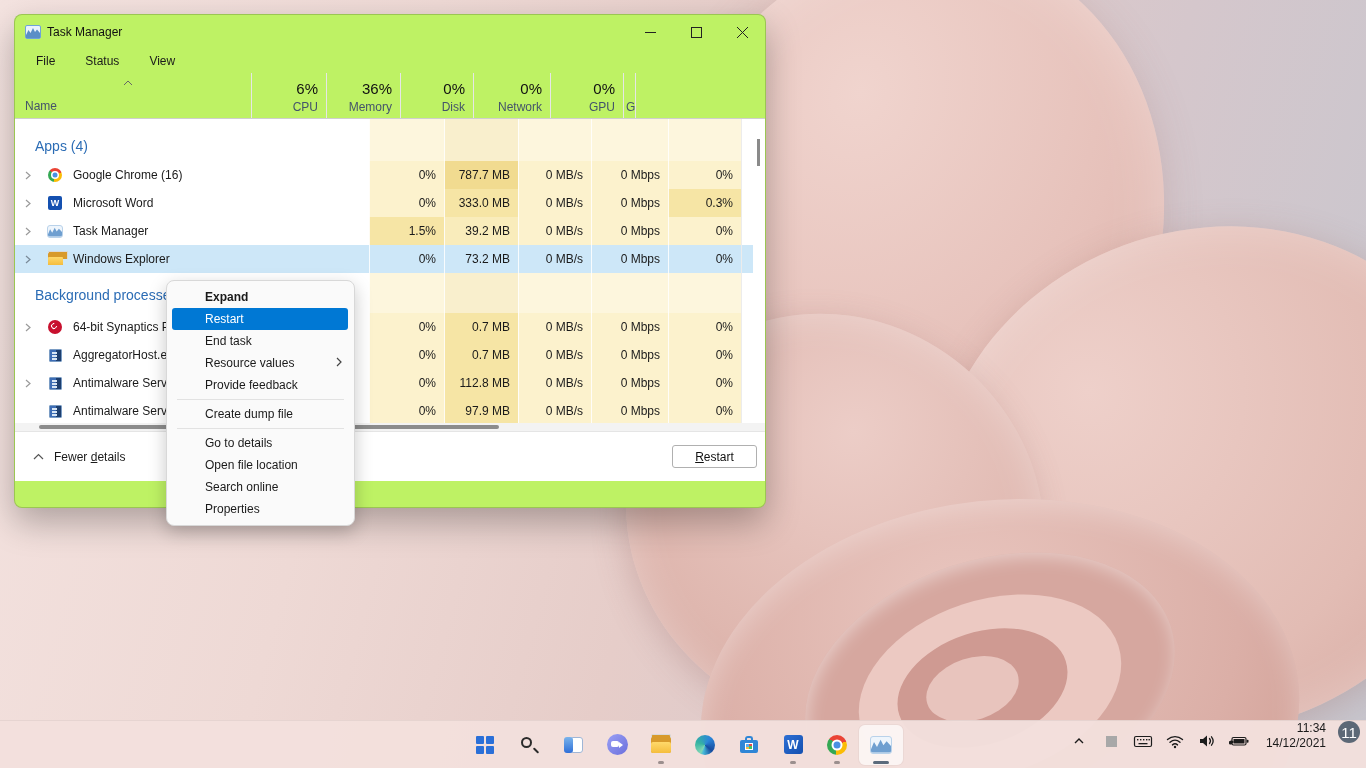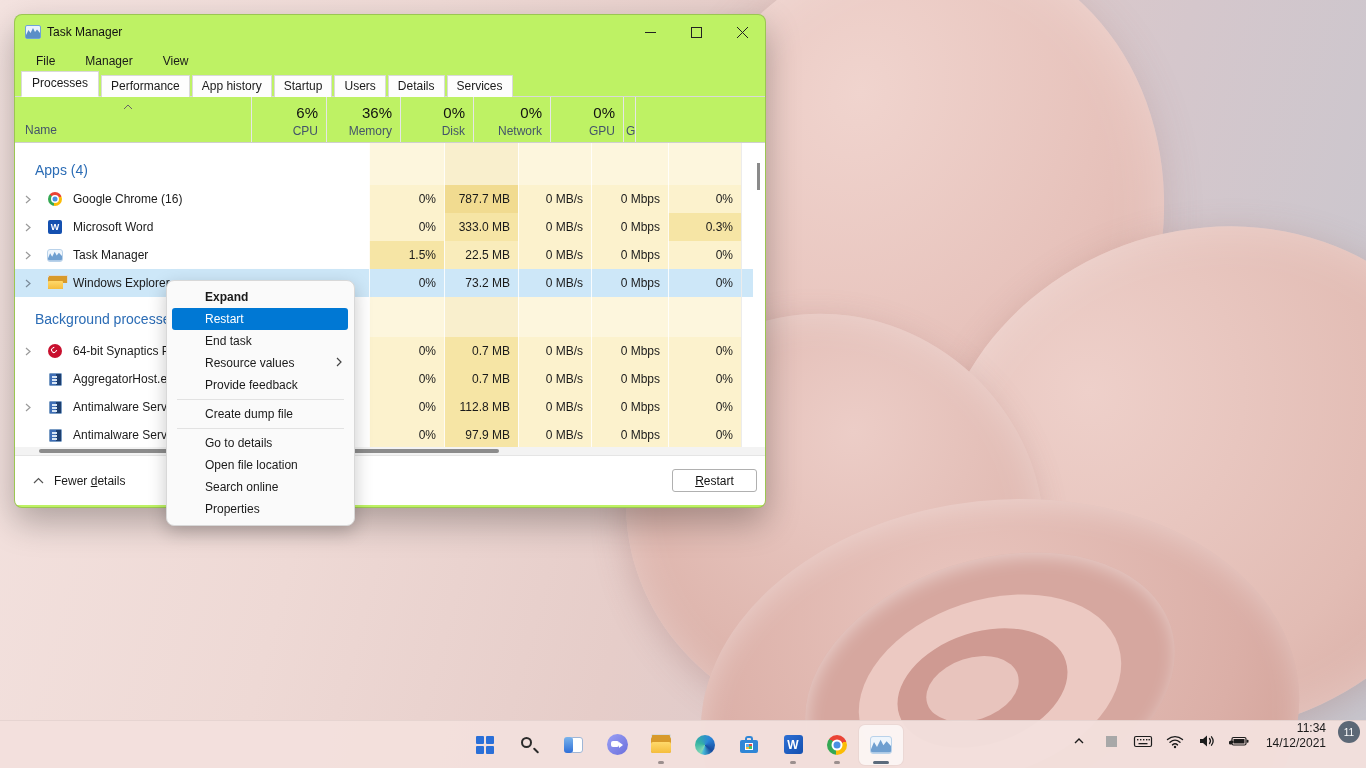--- a/index.html
+++ b/index.html
@@ -146,21 +146,21 @@
   .ric-folder .fr { position:absolute; left:0; bottom:0; width:15px; height:8px; background:linear-gradient(180deg,#ffd96b,#f5bd3d); border-radius:1px; }
   .ric-syn { width:14px; height:14px; border-radius:50%; background:#c8102e; position:relative; }
   .ric-syn i { position:absolute; left:3px; top:3px; width:6px; height:6px; border:1.6px solid #fff; border-radius:50%; border-right-color:transparent; transform:rotate(-40deg); }
   .ric-app { width:13px; height:13px; border:1px solid #7a9cc4; background:linear-gradient(90deg,#3d6db5 0 55%,#1d3e6e 55%); border-radius:1px; position:relative; }
   .ric-app i { position:absolute; left:2px; top:2px; width:5px; height:2px; background:#d8e6f5; box-shadow:0 3px 0 #d8e6f5, 0 6px 0 #d8e6f5; }
 
   
   .tray { position:absolute; right:6px; top:0; height:48px; display:flex; align-items:flex-start; gap:6px; }
   .tray-btn { background:none; border:none; width:26px; height:40px; display:flex; align-items:center; justify-content:center; border-radius:4px; }
   .clock { text-align:right; font-size:12px; line-height:15px; color:#1a1a1a; padding:0 4px 0 8px; background:none; border:none; font-family:inherit; }
-  .badge { width:22px; height:22px; border-radius:50%; background:#5c6876; color:#fff; font-size:10px; display:flex; align-items:center; justify-content:center; border:none; margin-left:2px; }
+  .badge { width:22px; height:22px; border-radius:50%; background:#5c6876; color:#fff; font-size:15px; display:flex; align-items:center; justify-content:center; border:none; margin-left:2px; }
 </style>
 </head>
 <body>
 
 <div class="desktop">
   <div class="petal p1"></div>
   <div class="petal p2"></div>
   <div class="petal p3"></div>
   <div class="petal p4"></div>
   <div class="petal p5"></div>
@@ -190,33 +190,24 @@
       <button class="wc">
         <svg width="11" height="11" viewBox="0 0 11 11">
             <path d="M0 0 L11 11 M11 0 L0 11" stroke="#222" stroke-width="1" fill="none"></path>
           </svg>
       </button>
     </div>
   </div>
 
   <div class="menubar">
     <span class="menu-item">File</span>
-    <span class="menu-item">Manager</span>
+    <span class="menu-item">Status</span>
     <span class="menu-item">View</span>
   </div>
 
-  <div class="tabbar">
-    <span class="tab active">Processes</span>
-    <span class="tab">Performance</span>
-    <span class="tab">App history</span>
-    <span class="tab">Startup</span>
-    <span class="tab">Users</span>
-    <span class="tab">Details</span>
-    <span class="tab">Services</span>
-  </div>
 
   <div class="thead">
     <div class="hc h-name">
       <svg class="sort-caret" width="10" height="6" viewBox="0 0 10 6">
           <path d="M1 5 L5 1 L9 5" fill="none" stroke="#666" stroke-width="1"></path>
         </svg>
       <span class="lbl">Name</span>
     </div>
     <div class="hc w-cpu">
       <span class="pct">6%</span>
@@ -322,21 +313,21 @@
           </svg>
         <span class="ric">
             <span class="ic-tm small">
               <i></i>
             </span>
           </span>
         <span class="rlabel">Task Manager</span>
       </div>
       <div class="c-status"></div>
       <div class="cell w-cpu h-s2">1.5%</div>
-      <div class="cell w-mem h-s1m">22.5 MB</div>
+      <div class="cell w-mem h-s1m">39.2 MB</div>
       <div class="cell w-disk h-s1">0 MB/s</div>
       <div class="cell w-net h-s1">0 Mbps</div>
       <div class="cell w-gpu h-s1">0%</div>
       <div class="c-part"></div>
         <div class="c-sb"></div>
     </div>
 
     <div class="trow row-sel">
       <div class="c-name">
         <svg class="chev" width="8" height="9" viewBox="0 0 8 9">

